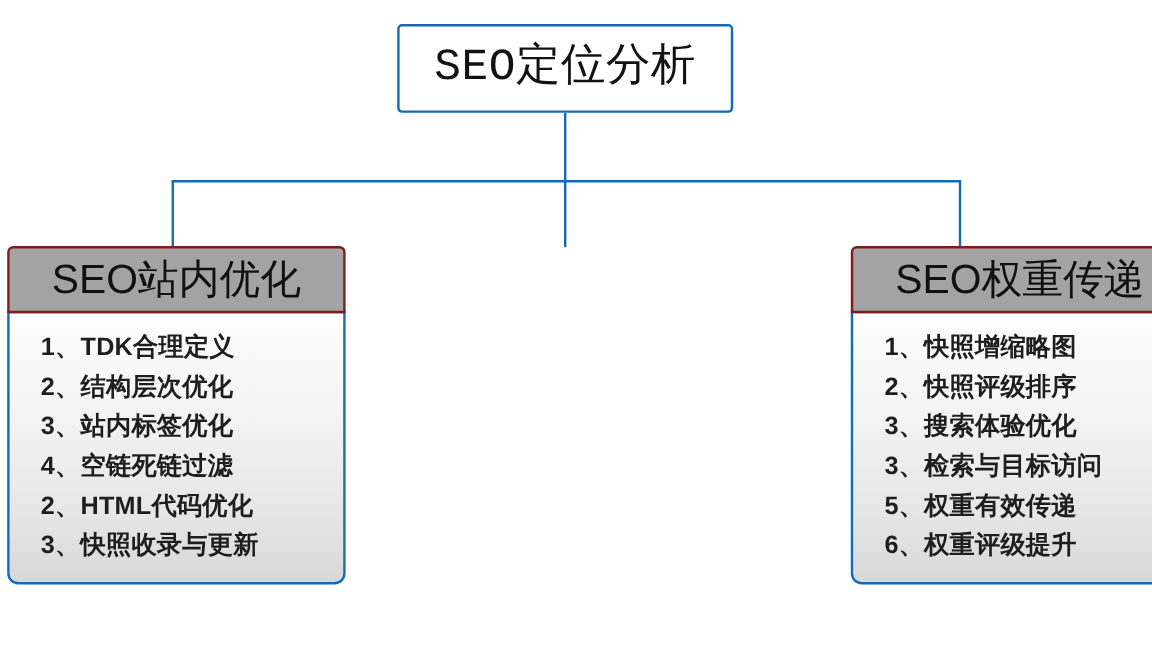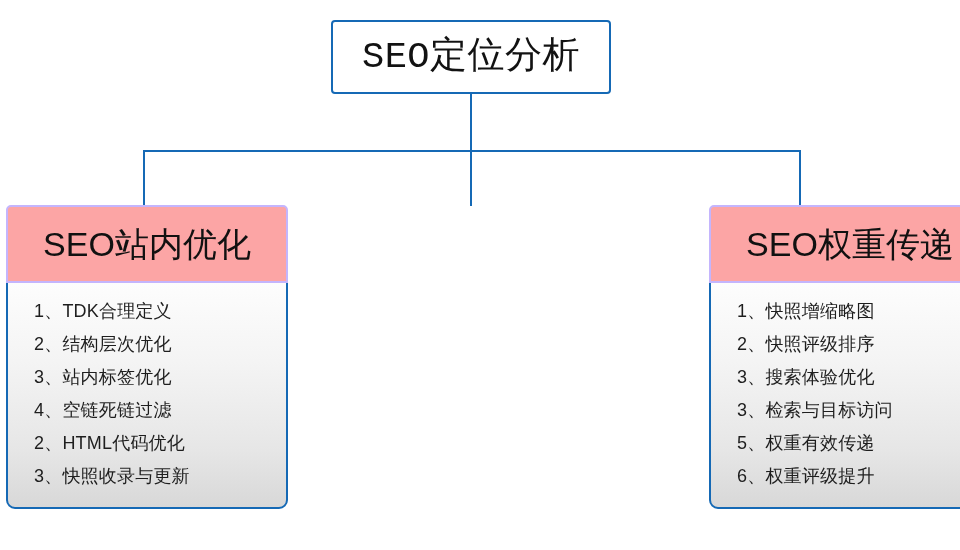--- a/index.html
+++ b/index.html
@@ -60,24 +60,24 @@
     position: absolute;
     top: 205px;
     width: 282px;
   }
   .branch-1 { left: 6px; }
   .branch-2 { left: 330px; }
   .branch-3 { left: 709px; }
 
   .branch-header {
     box-sizing: border-box;
-    height: 78px;
-    border: 2px solid #c4b5fd;
+    height: 56px;
+    border: 2px solid #7f1d1d;
     border-radius: 5px 5px 0 0;
-    background: #fca5a5;
+    background: #a3a3a3;
     display: flex;
     align-items: center;
     justify-content: center;
     position: relative;
     z-index: 2;
   }
   .branch-header-title {
     font-size: 34px;
     line-height: 1;
     color: #111111;
@@ -91,25 +91,26 @@
     border-radius: 0 0 9px 9px;
     background: linear-gradient(to bottom, #fdfdfd 0%, #f4f4f4 35%, #e6e6e6 75%, #d8d8d8 100%);
     padding: 12px 0 14px 0;
   }
   .branch-list {
     list-style: none;
     margin: 0;
     padding: 0 0 0 26px;
   }
   .branch-list li {
-    font-size: 18px;
+    font-size: 21px;
     line-height: 33px;
     color: #1e1e1e;
     white-space: nowrap;
     letter-spacing: 0.2px;
+    font-weight: bold;
   }
 </style>
 </head>
 <body>
 
 <div id="diagram">
 
   <svg class="connector-layer" width="960" height="550" viewBox="0 0 960 550" aria-hidden="true">
 
     <line x1="471" y1="94" x2="471" y2="151" stroke="#1569b5" stroke-width="2"></line>

